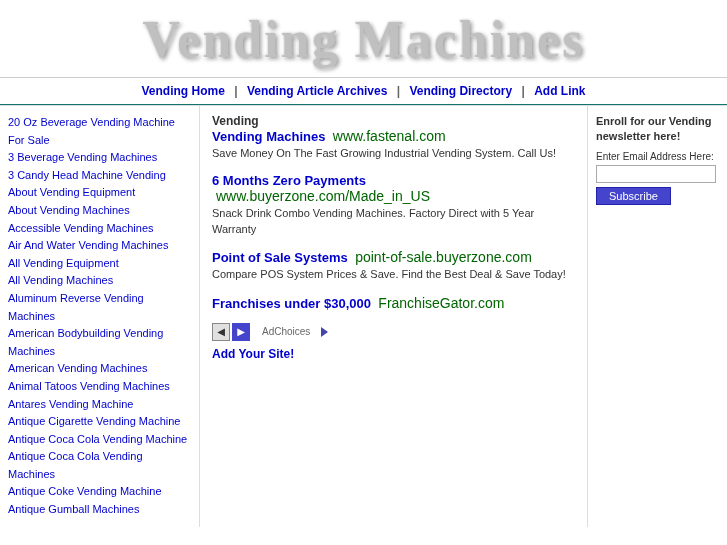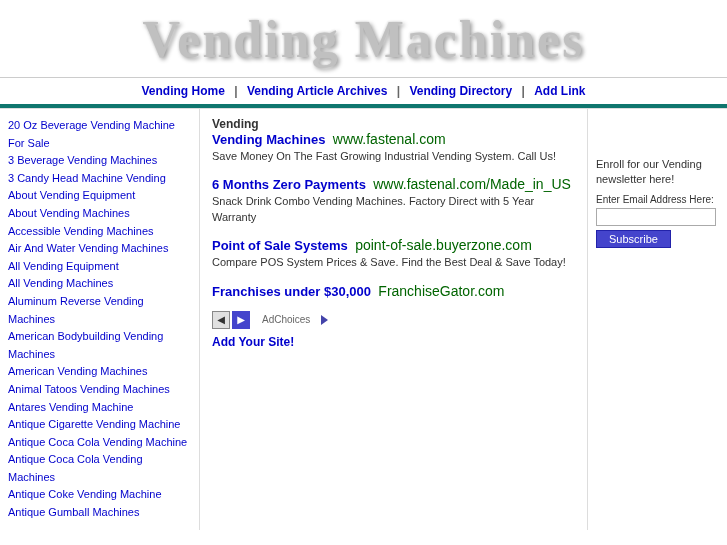--- a/index.html
+++ b/index.html
@@ -22,21 +22,21 @@
       font-size: 52px;
       color: #c0c0c0;
       text-shadow: 2px 2px 4px #999, -1px -1px 2px #eee;
       font-weight: bold;
       letter-spacing: 2px;
     }
 
     
     #navbar {
       border-top: 1px solid #ccc;
-      border-bottom: 4px solid #0f766e;
+      border-bottom: 1px solid #0f766e;
       text-align: center;
       padding: 6px 0;
       background: #fff;
     }
     #navbar a {
       color: #00c;
       text-decoration: none;
       font-size: 12px;
       font-weight: bold;
     }
@@ -147,25 +147,24 @@
     
     #right-sidebar {
       width: 140px;
       min-width: 140px;
       border-left: 1px solid #ddd;
       padding: 8px;
       background: #fff;
     }
     #right-sidebar .enroll-title {
       font-size: 11px;
-      font-weight: normal;
+      font-weight: bold;
       color: #333;
       line-height: 1.4;
       margin-bottom: 6px;
-      margin-top: 40px;
     }
     #right-sidebar .email-label {
       font-size: 10px;
       color: #333;
       margin-bottom: 3px;
     }
     #right-sidebar input[type="text"] {
       width: 120px;
       height: 18px;
       border: 1px solid #aaa;
@@ -236,21 +235,21 @@
         <div class="ad-block">
     <div>
       <a href="#" class="ad-title">Vending Machines</a>
       <span class="ad-url">www.fastenal.com</span>
     </div>
     <div class="ad-desc">Save Money On The Fast Growing Industrial Vending System. Call Us!</div>
   </div>
         <div class="ad-block">
     <div>
       <a href="#" class="ad-title">6 Months Zero Payments</a>
-      <span class="ad-url">www.fastenal.com/Made_in_US</span>
+      <span class="ad-url">www.buyerzone.com/Made_in_US</span>
     </div>
     <div class="ad-desc">Snack Drink Combo Vending Machines. Factory Direct with 5 Year Warranty</div>
   </div>
         <div class="ad-block">
     <div>
       <a href="#" class="ad-title">Point of Sale Systems</a>
       <span class="ad-url">point-of-sale.buyerzone.com</span>
     </div>
     <div class="ad-desc">Compare POS System Prices &amp; Save. Find the Best Deal &amp; Save Today!</div>
   </div>

